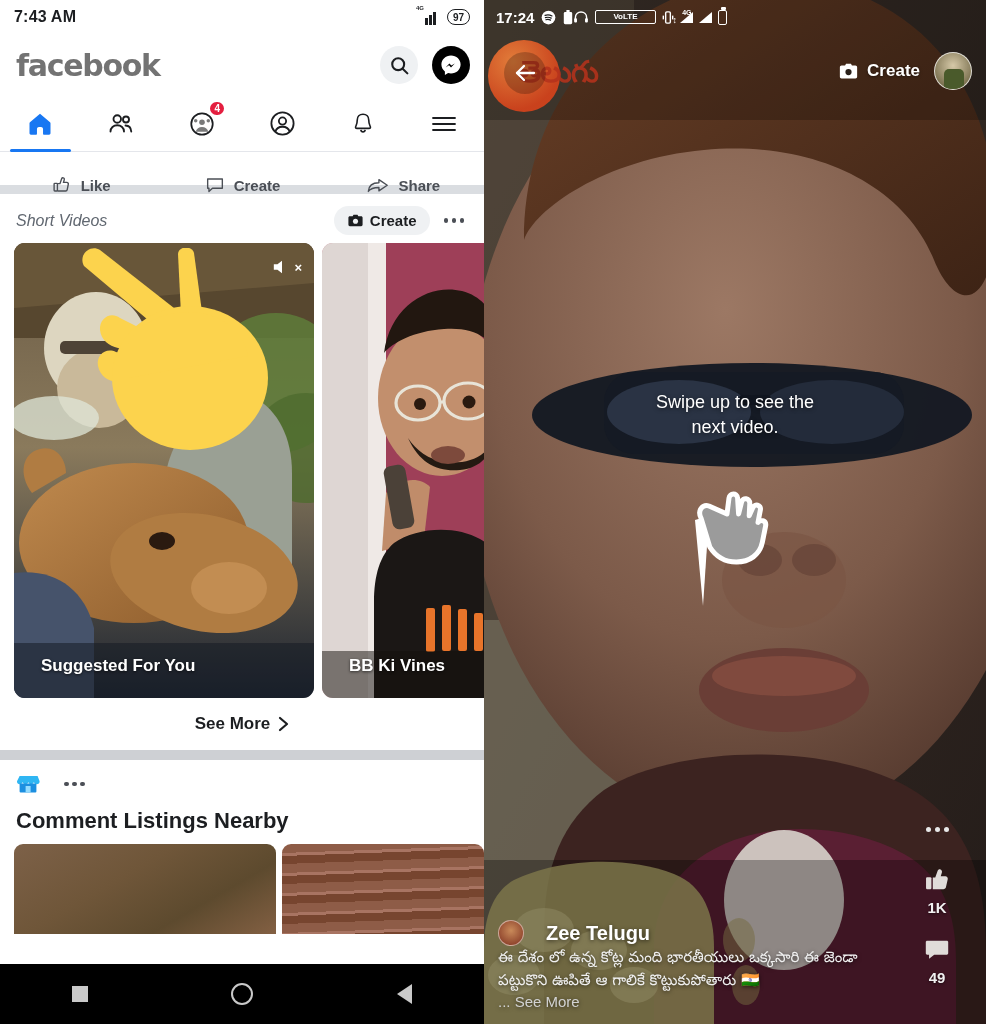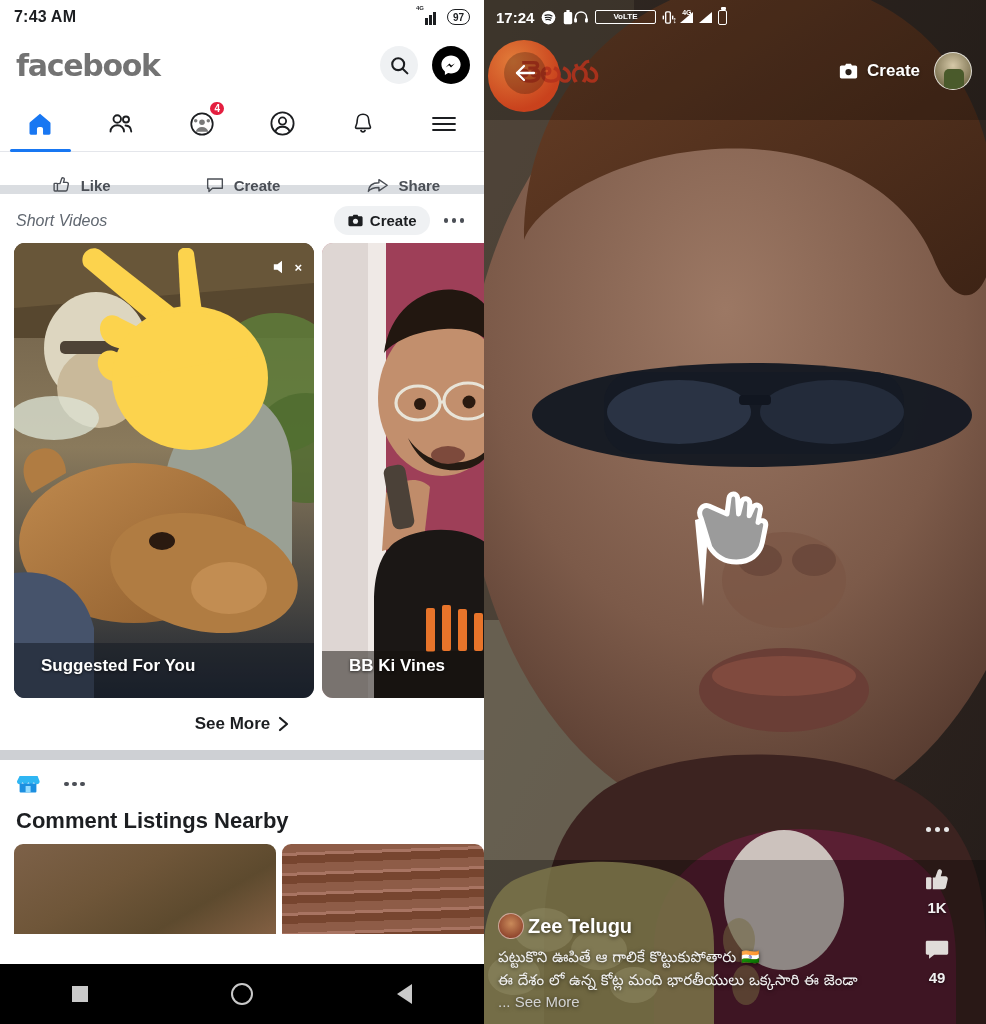--- a/index.html
+++ b/index.html
@@ -114,21 +114,21 @@
 
   .r-actions { position:absolute; right:18px; bottom:18px; width:62px; display:flex; flex-direction:column;
                align-items:center; gap:0; z-index:6; }
   .r-act { display:flex; flex-direction:column; align-items:center; margin-bottom:20px; }
   .r-act-count { color:#f1f1f1; font-size:15px; font-weight:600; margin-top:5px;
                  text-shadow:0 1px 3px rgba(0,0,0,.55); }
   .r-dots { display:flex; gap:4px; margin-bottom:34px; }
   .r-dots i { width:5px; height:5px; border-radius:50%; background:#e8e8e8; display:block; }
 
   .r-bottom { position:absolute; left:14px; bottom:14px; width:380px; z-index:6; }
-  .r-channel { display:flex; align-items:center; gap:4px; margin-bottom:7px; }
+  .r-channel { display:flex; align-items:center; gap:22px; }
   .r-ch-av { width:26px; height:26px; border-radius:50%;
              background:radial-gradient(circle at 50% 40%, #c98a5a, #7d2f1f); border:1px solid rgba(255,255,255,.5); }
   .r-ch-name { color:#fff; font-size:20px; font-weight:700; text-shadow:0 1px 4px rgba(0,0,0,.6); }
   .r-caption { color:#f0f0f0; font-size:15px; line-height:23px; text-shadow:0 1px 4px rgba(0,0,0,.6);
                font-family:"DejaVu Sans", sans-serif; }
   .r-seemore { color:#d2d2d2; font-size:15px; margin-top:1px; text-shadow:0 1px 4px rgba(0,0,0,.6); }
 </style>
 </head>
 <body>
 
@@ -469,20 +469,24 @@
       <div class="r-create">
         <svg width="21" height="19" viewBox="0 0 24 22" fill="#fff">
           <path d="M9.2 2h5.6l1.2 2H20c1.1 0 2 .9 2 2v11c0 1.1-.9 2-2 2H4c-1.1 0-2-.9-2-2V6c0-1.1.9-2 2-2h4l1.2-2z"></path>
           <circle cx="12" cy="11.6" r="3.6" fill="#2b211b"></circle>
         </svg>
         <span>Create</span>
       </div>
       <div class="r-avatar"></div>
     </div>
 
+    <div class="swipe-hint">
+      <div class="sh-text">Swipe up to see the</div>
+      <div class="sh-text">next video.</div>
+    </div>
 
     <div class="hand-wrap">
       <svg width="110" height="140" viewBox="0 0 110 140">
         <path d="M16 42 L30 38 L24 128 Z" fill="#ffffff"></path>
         <path d="M22 40c-4-8 2-14 8-12l18 8 2-16c.6-5 8-5.6 8.6 0l1 16 3-12c1-5 8.4-4 8.2 1.4l-.6 12.4 3.6-8c1.8-4.6 8.6-3 7.6 2l-2.4 12.6c3-3.8 8.6-1.4 7.6 3.6l-3.2 16c-2.6 13-13 20-26 20-11.6 0-20.6-5.4-26.6-15L22 40z" fill="#9b9b9b" stroke="#ffffff" stroke-width="5" stroke-linejoin="round"></path>
       </svg>
     </div>
 
     <div class="r-actions">
       <div class="r-dots">
@@ -503,22 +507,22 @@
         </svg>
         <div class="r-act-count">49</div>
       </div>
     </div>
 
     <div class="r-bottom">
       <div class="r-channel">
         <div class="r-ch-av"></div>
         <div class="r-ch-name">Zee Telugu</div>
       </div>
+      <div class="r-caption">ఈ దేశం లో ఉన్న కోట్ల మంది భారతీయులు ఒక్కసారి ఈ జెండా</div>
       <div class="r-caption">పట్టుకొని ఊపితే ఆ గాలికే కొట్టుకుపోతారు 🇮🇳</div>
-      <div class="r-caption">ఈ దేశం లో ఉన్న కోట్ల మంది భారతీయులు ఒక్కసారి ఈ జెండా</div>
       <div class="r-seemore">... See More</div>
     </div>
   </div>
 
   <svg style="position:absolute;left:68px;top:248px;z-index:30;pointer-events:none;" width="230" height="215" viewBox="0 0 230 215">
     <g fill="#fcd34d">
       <path d="M16 18c-6-11 6-22 16-16l74 58-14 22z"></path>
       <path d="M110 6c0-8 14-9 16-1l16 118-26 4z"></path>
       <path d="M52 70c-9-7-21 0-20 12 1 10 9 16 18 18l34 8-8-26z"></path>
       <path d="M48 104c-10-5-20 3-18 14 2 10 10 15 19 16l30 5-6-28z"></path>

